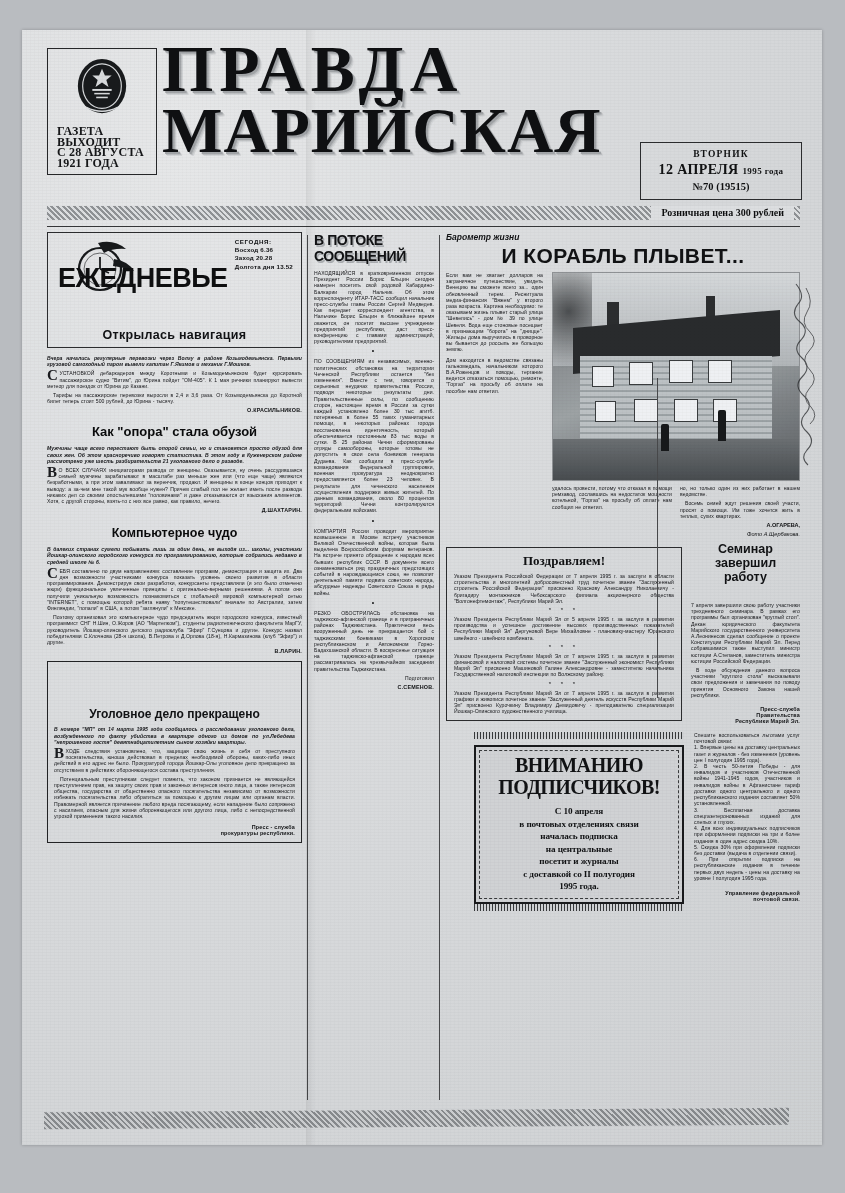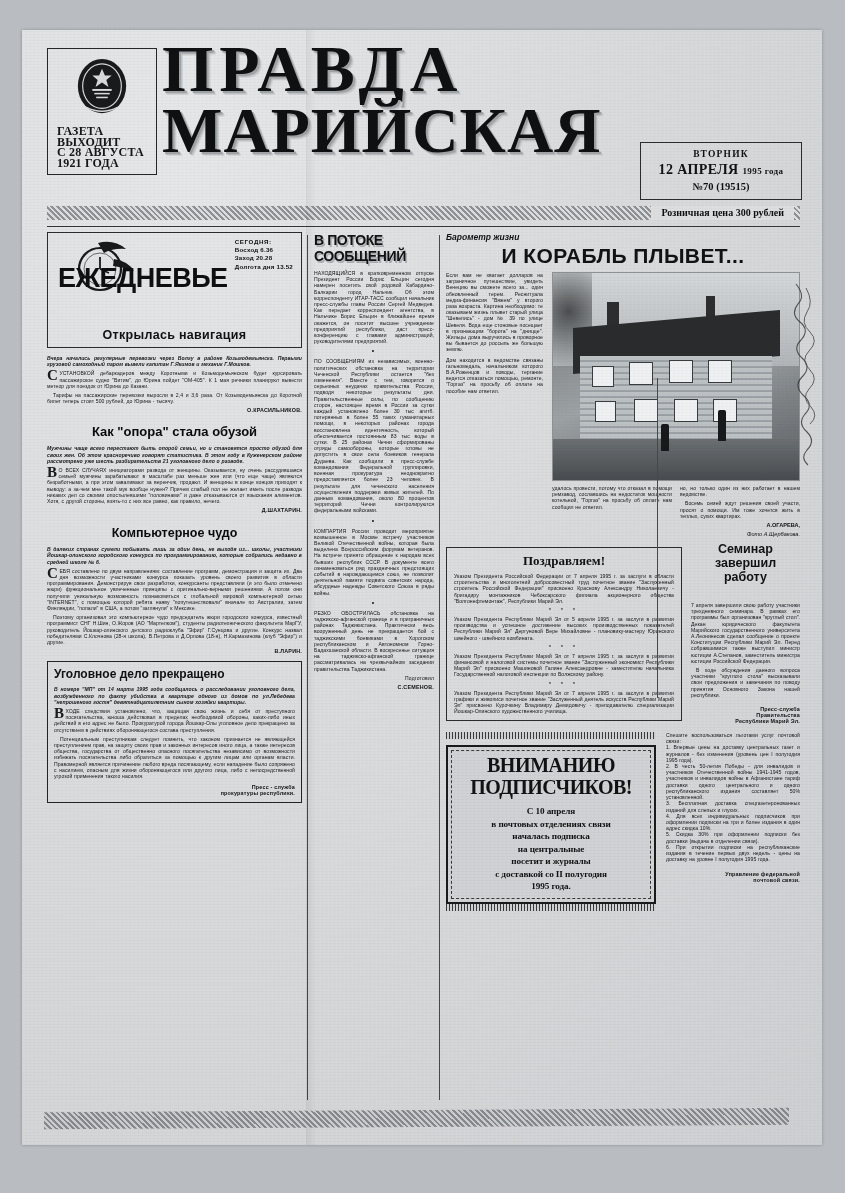--- a/index.html
+++ b/index.html
@@ -143,21 +143,21 @@
   #clock-art {
     position: absolute; left: 22px; top: 6px; width: 74px; height: 56px;
   }
   #ejed-sub {
     position: absolute; left: 0; right: 0; bottom: 5px;
     text-align: center; font-size: 12.5px; font-weight: bold; letter-spacing: .3px;
   }
   .h-left-1 { font-size: 13px; margin: 11px 0 6px; }
   .h-left-2 { font-size: 12.5px; margin: 13px 0 6px; }
   #crimebox { border: 1.6px solid #27282a; padding: 5px 6px 6px; margin-top: 7px; }
-  .crime-title { font-size: 12px; font-weight: bold; text-align: left; margin-bottom: 5px; }
+  .crime-title { font-size: 12px; font-weight: bold; text-align: center; margin-bottom: 5px; margin-top: 40px; }
   
   .shadowhead {
     font-family: "Liberation Sans", sans-serif;
     font-weight: bold;
     font-size: 14px;
     line-height: 16px;
     letter-spacing: -.4px;
     color: #17181a;
     text-shadow: 1.5px 1.5px 0 #a9acaf;
   }
@@ -391,21 +391,21 @@
         <div id="seminar-title">завершил</div>
         <div id="seminar-title" style="margin-bottom:18px">работу</div>
         <div class="body-txt">7 апреля завершили свою работу участники трехдневного семинара. В рамках его программы был организован "круглый стол". Декан юридического факультета Марийского государственного университета А.Леонинесов сделал сообщение о проекте Конституции Республики Марий Эл. Перед собравшимися также выступил министр юстиции А.Степанов, заместитель министра юстиции Российской Федерации.</div>
         <div class="body-txt" style="margin-top:3px;text-indent:5px">В ходе обсуждения данного вопроса участники "круглого стола" высказывали свои предложения и замечания по поводу принятия Основного Закона нашей республики.</div>
         <div class="sig" style="margin-top:8px">Пресс-служба</div>
         <div class="sig" style="margin-top:0">Правительства</div>
         <div class="sig" style="margin-top:0">Республики Марий Эл.</div>
       </div>
     </div>
 
-    <div style="display:flex; gap:10px; margin-top:8px;">
+    <div style="display:flex; gap:10px; margin-top:8px;margin-left:28px;">
       <div style="width:210px;">
         <div id="ad-strip-top"></div>
         <div id="ad-box">
           <div class="ad-l1">ВНИМАНИЮ</div>
           <div class="ad-l2">ПОДПИСЧИКОВ!</div>
           <div class="ad-body">С 10 апреля</div>
           <div class="ad-body">в почтовых отделениях связи</div>
           <div class="ad-body">началась подписка</div>
           <div class="ad-body">на центральные</div>
           <div class="ad-body">посетит и журналы</div>

